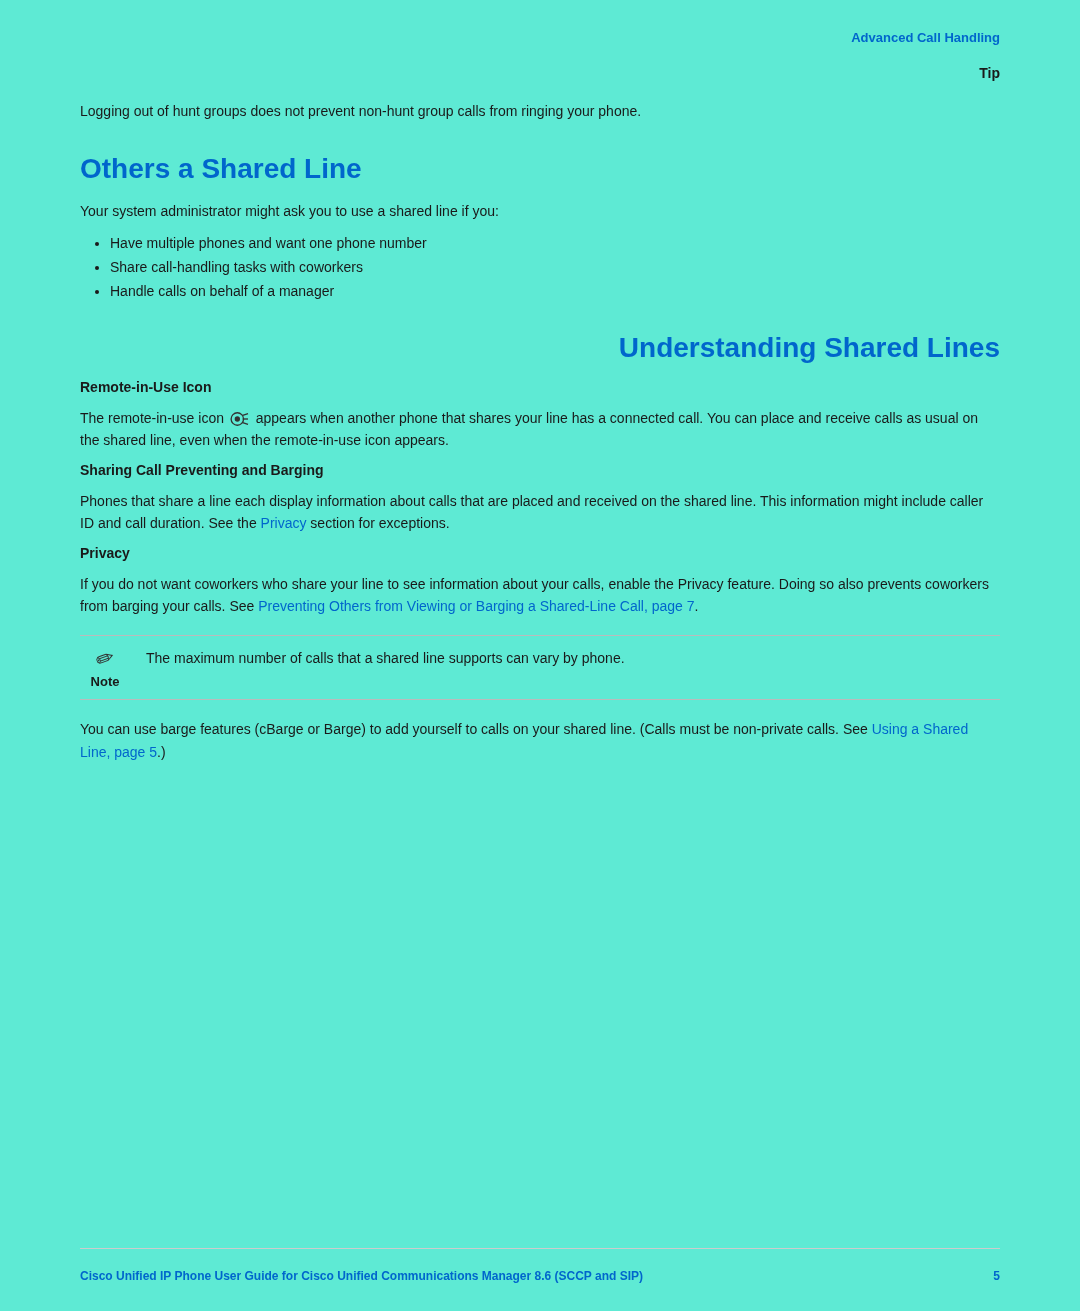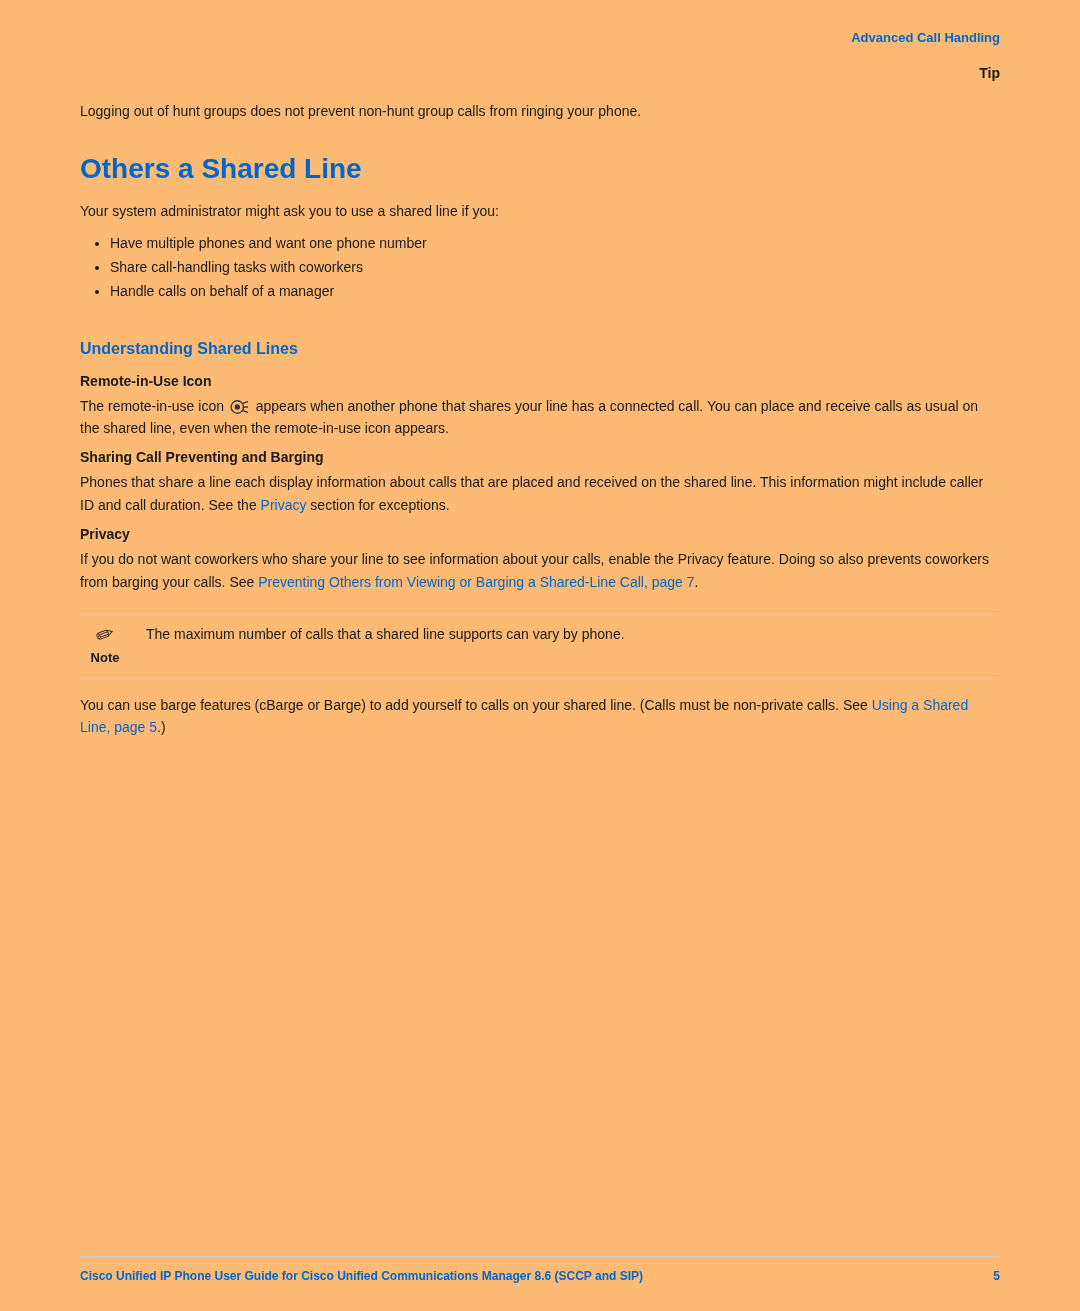--- a/index.html
+++ b/index.html
@@ -14,21 +14,21 @@
       font-size: 14px;
       color: #1a1a1a;
       width: 1080px;
       min-height: 1311px;
       position: relative;
     }
 
     .page-container {
       width: 1080px;
       min-height: 1311px;
-      background: #fdba74;
+      background: #5eead4;
       position: relative;
       padding: 30px 80px 80px 80px;
     }
 
     .header-right {
       text-align: right;
       margin-bottom: 20px;
       font-weight: bold;
       font-size: 13px;
       color: #0066cc;
@@ -55,41 +55,43 @@
     .section-title-blue {
       font-size: 28px;
       font-weight: bold;
       color: #0066cc;
       margin-bottom: 14px;
       margin-top: 10px;
       line-height: 1.2;
     }
 
     .section-subtitle-blue {
-      font-size: 16px;
+      font-size: 28px;
       font-weight: bold;
       color: #0066cc;
       margin-bottom: 14px;
-      margin-top: 36px;
+      margin-top: 28px;
       line-height: 1.2;
+      text-align: right;
     }
 
     .subsection-title {
       font-weight: bold;
       font-size: 14px;
       color: #1a1a1a;
       margin-bottom: 6px;
       margin-top: 5px;
     }
 
     .body-text {
       font-size: 14px;
       color: #1a1a1a;
       line-height: 1.6;
       margin-bottom: 10px;
+      margin-top: 12px;
     }
 
     .bullet-list {
       margin-left: 30px;
       margin-bottom: 14px;
     }
 
     .bullet-list li {
       font-size: 14px;
       color: #1a1a1a;
@@ -153,21 +155,21 @@
       width: 20px;
       height: 16px;
     }
 
     .footer {
       position: absolute;
       bottom: 28px;
       left: 80px;
       right: 80px;
       border-top: 1px solid #cccccc;
-      padding-top: 12px;
+      padding-top: 20px;
       display: flex;
       justify-content: space-between;
       align-items: center;
     }
 
     .footer-text {
       font-size: 12px;
       font-weight: bold;
       color: #0066cc;
     }

